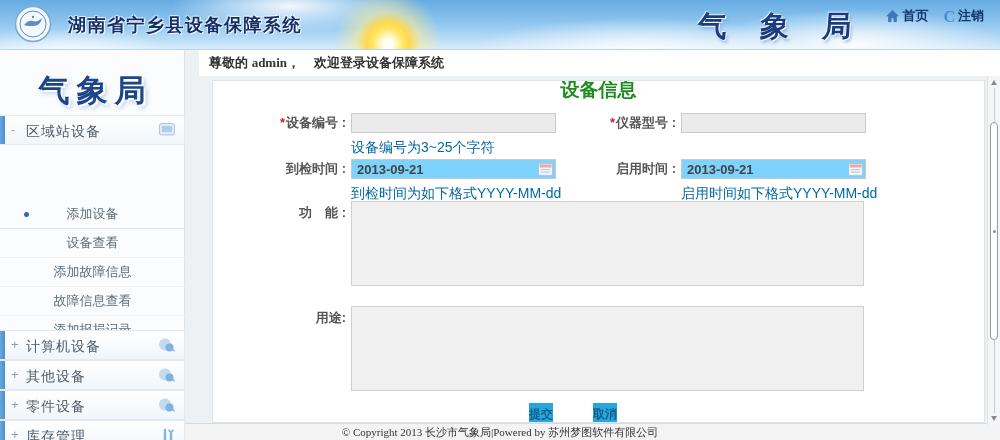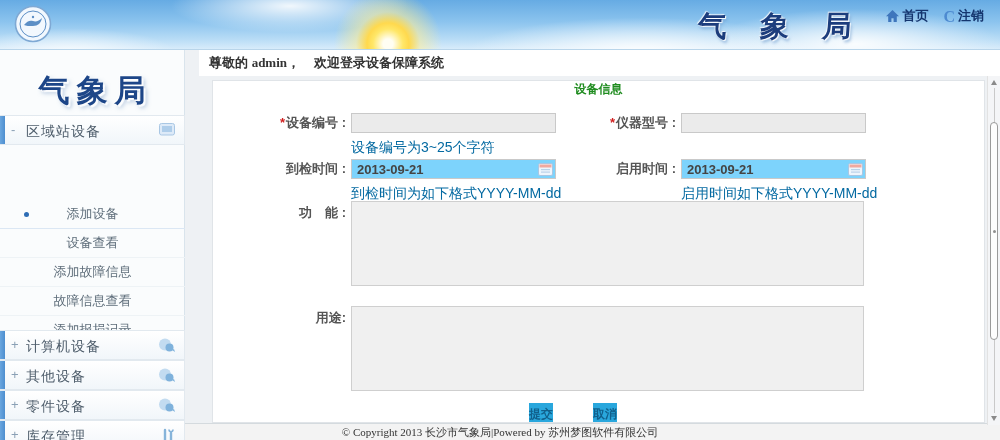--- a/index.html
+++ b/index.html
@@ -55,21 +55,21 @@
 
   
   .welcome{position:absolute;left:199px;top:50px;width:815px;height:26px;background:#fff;
     display:flex;align-items:center;padding-left:10px;font-size:13px;font-weight:bold;color:#333;}
   .welcome .uname{font-family:"Liberation Serif","DejaVu Serif",serif;}
   .welcome .msg{margin-left:14px;}
 
   .panel{position:absolute;left:212px;top:80px;width:773px;height:343px;background:#fff;
     border:1px solid #e0e4e8;overflow:hidden;}
   .panel-title{position:absolute;left:0;top:0;width:100%;text-align:center;
-    font-size:12px;font-weight:bold;color:#1f8c1f;line-height:17px;}
+    font-size:19px;font-weight:bold;color:#1f8c1f;line-height:17px;}
 
   .fl{position:absolute;width:133px;text-align:right;font-size:13px;font-weight:bold;color:#555;line-height:20px;}
   .fl .req{color:#d02020;margin-right:1px;}
   .ti{position:absolute;height:20px;background:#ebebeb;border:1px solid #c9c9c9;font-size:13px;
     color:#444;padding:0 5px;font-family:inherit;outline:none;}
   .datebox{position:absolute;height:20px;background:#7dd3fc;border:1px solid #c9c9c9;}
   .datebox input{position:absolute;left:0;top:0;width:100%;height:18px;border:none;background:transparent;
     font-size:13px;font-weight:bold;color:#444;padding:0 5px;font-family:inherit;outline:none;}
   .datebox .cal{position:absolute;right:2px;top:2px;cursor:pointer;}
   .hint{position:absolute;font-size:14px;color:#0369a1;}
@@ -99,20 +99,21 @@
 
 <div class="screen">
 
   <div class="header">
     <svg class="seal" viewBox="0 0 38 38">
       <circle cx="19" cy="19" r="17.5" fill="#f2f8fe" stroke="#7fa9d4" stroke-width="1.6"></circle>
       <circle cx="19" cy="19" r="13" fill="none" stroke="#5c8fc6" stroke-width="1"></circle>
       <path d="M10 20c3-4 6-5 9-4s6 0 9-3c-1 5-4 8-9 8-4 0-7 0-9-1z" fill="#5c8fc6"></path>
       <circle cx="19" cy="12" r="1.2" fill="#5c8fc6"></circle>
     </svg>
+    <div class="sys-title">湖南省宁乡县设备保障系统</div>
     <div class="bureau-title">气 象 局</div>
     <div class="hdr-links">
       <svg width="13" height="12" viewBox="0 0 13 12">
         <path d="M6.5 0 0 6.2h2.2V12h3.2V8.2h2.2V12h3.2V6.2H13z" fill="#3f76bc"></path>
       </svg>
       <span>首页</span>
       <span class="gap"></span>
       <span class="logout-c">C</span>
       <span>注销</span>
     </div>

